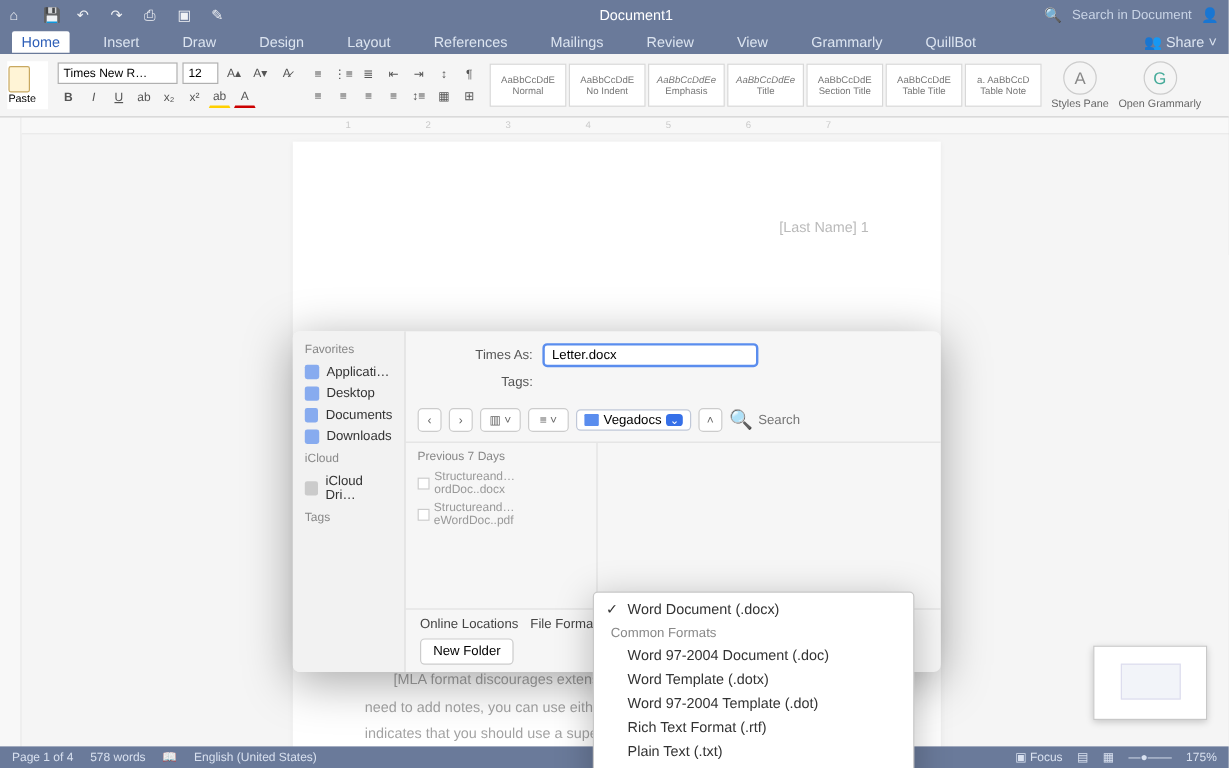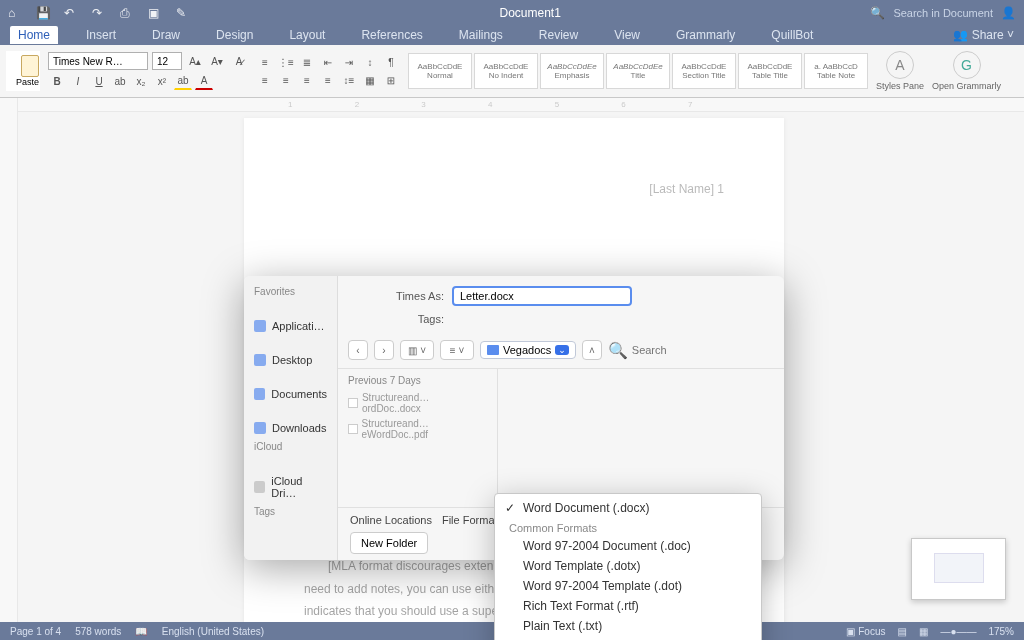--- a/index.html
+++ b/index.html
@@ -15,21 +15,21 @@
 
 
 .ribbon-tabs { height: 20px; background: #6a7a9a; display: flex; align-items: center; padding: 0 10px; font-size: 12px; color: #dce4f0; gap: 20px; }
 .tab { padding: 2px 8px; cursor: pointer; }
 .tab.active { background: #fff; color: #2e5fb8; border-radius: 2px 2px 0 0; }
 .share-right { margin-left: auto; }
 
 
 .ribbon { height: 53px; background: #f5f5f5; border-bottom: 1px solid #c8c8c8; display: flex; align-items: center; padding: 2px 6px; gap: 8px; }
 .rib-group { display: flex; flex-direction: column; align-items: center; gap: 2px; font-size: 9px; color: #666; }
-.paste-btn { width: 34px; height: 40px; background: #fff; border: 1px solid transparent; display: flex; flex-direction: column; align-items: flex-end; justify-content: center; font-size: 9px; }
+.paste-btn { width: 34px; height: 40px; background: #fff; border: 1px solid transparent; display: flex; flex-direction: column; align-items: flex-start; justify-content: center; font-size: 9px; }
 .paste-clip { width: 18px; height: 22px; background: #fff4d6; border: 1px solid #c8a860; border-radius: 2px; }
 .font-sel { display: flex; gap: 4px; margin-bottom: 2px; }
 .sel { height: 18px; font-size: 10px; border: 1px solid #b0b0b0; background: #fff; padding: 0 4px; display: flex; align-items: center; }
 .toolbar-row { display: flex; gap: 3px; }
 .tbtn { width: 18px; height: 18px; font-size: 10px; color: #555; display: flex; align-items: center; justify-content: center; border: 1px solid transparent; }
 .style-box { width: 64px; height: 36px; border: 1px solid #d8d8d8; background: #fff; font-size: 8px; color: #777; display: flex; flex-direction: column; align-items: center; justify-content: center; }
 .style-row { display: flex; gap: 2px; }
 
 
 .doc-area { position: relative; height: 542px; background: #e8e8e8; overflow: hidden; }
@@ -39,21 +39,21 @@
 .page-header { text-align: right; font-size: 12px; color: #666; margin-bottom: 60px; }
 .page-body { margin-top: 240px; }
 
 
 .dim { position: absolute; inset: 0; background: rgba(255,255,255,.55); }
 
 
 .dialog { position: absolute; left: 244px; top: 178px; width: 540px; height: 284px; background: #f6f6f6; border-radius: 6px; box-shadow: 0 8px 40px rgba(0,0,0,.35); display: flex; overflow: hidden; }
 .dlg-side { width: 94px; background: #f2f2f2; border-right: 1px solid #ddd; padding: 6px 0; font-size: 11px; }
 .side-hdr { font-size: 10px; color: #888; padding: 4px 10px; }
-.side-item { padding: 3px 10px; display: flex; align-items: center; gap: 6px; color: #333; cursor: pointer; margin-top: 16px; }
+.side-item { padding: 3px 10px; display: flex; align-items: center; gap: 6px; color: #333; cursor: pointer; }
 .side-ico { width: 12px; height: 12px; border-radius: 2px; background: #5a8dee; opacity: .7; }
 .dlg-main { flex: 1; display: flex; flex-direction: column; }
 .dlg-top { padding: 10px 16px 6px; }
 .form-row { display: flex; align-items: center; gap: 8px; margin-bottom: 4px; }
 .form-lbl { width: 90px; text-align: right; font-size: 11px; color: #555; }
 .saveas-input { flex: 1; max-width: 180px; height: 20px; border: 2px solid #5a8dee; border-radius: 4px; background: #fff; padding: 0 6px; font-size: 11px; }
 .tags-input { flex: 1; max-width: 180px; height: 18px; border: none; background: transparent; }
 .dlg-nav { display: flex; align-items: center; gap: 6px; padding: 2px 10px 8px 10px; border-bottom: 1px solid #e0e0e0; }
 .nav-btn { width: 20px; height: 20px; border: 1px solid #ccc; border-radius: 4px; background: #fff; display: flex; align-items: center; justify-content: center; font-size: 10px; color: #666; }
 .folder-pill { display: flex; align-items: center; gap: 4px; background: #fff; border: 1px solid #c0c8d8; border-radius: 4px; padding: 2px 6px; font-size: 11px; }

